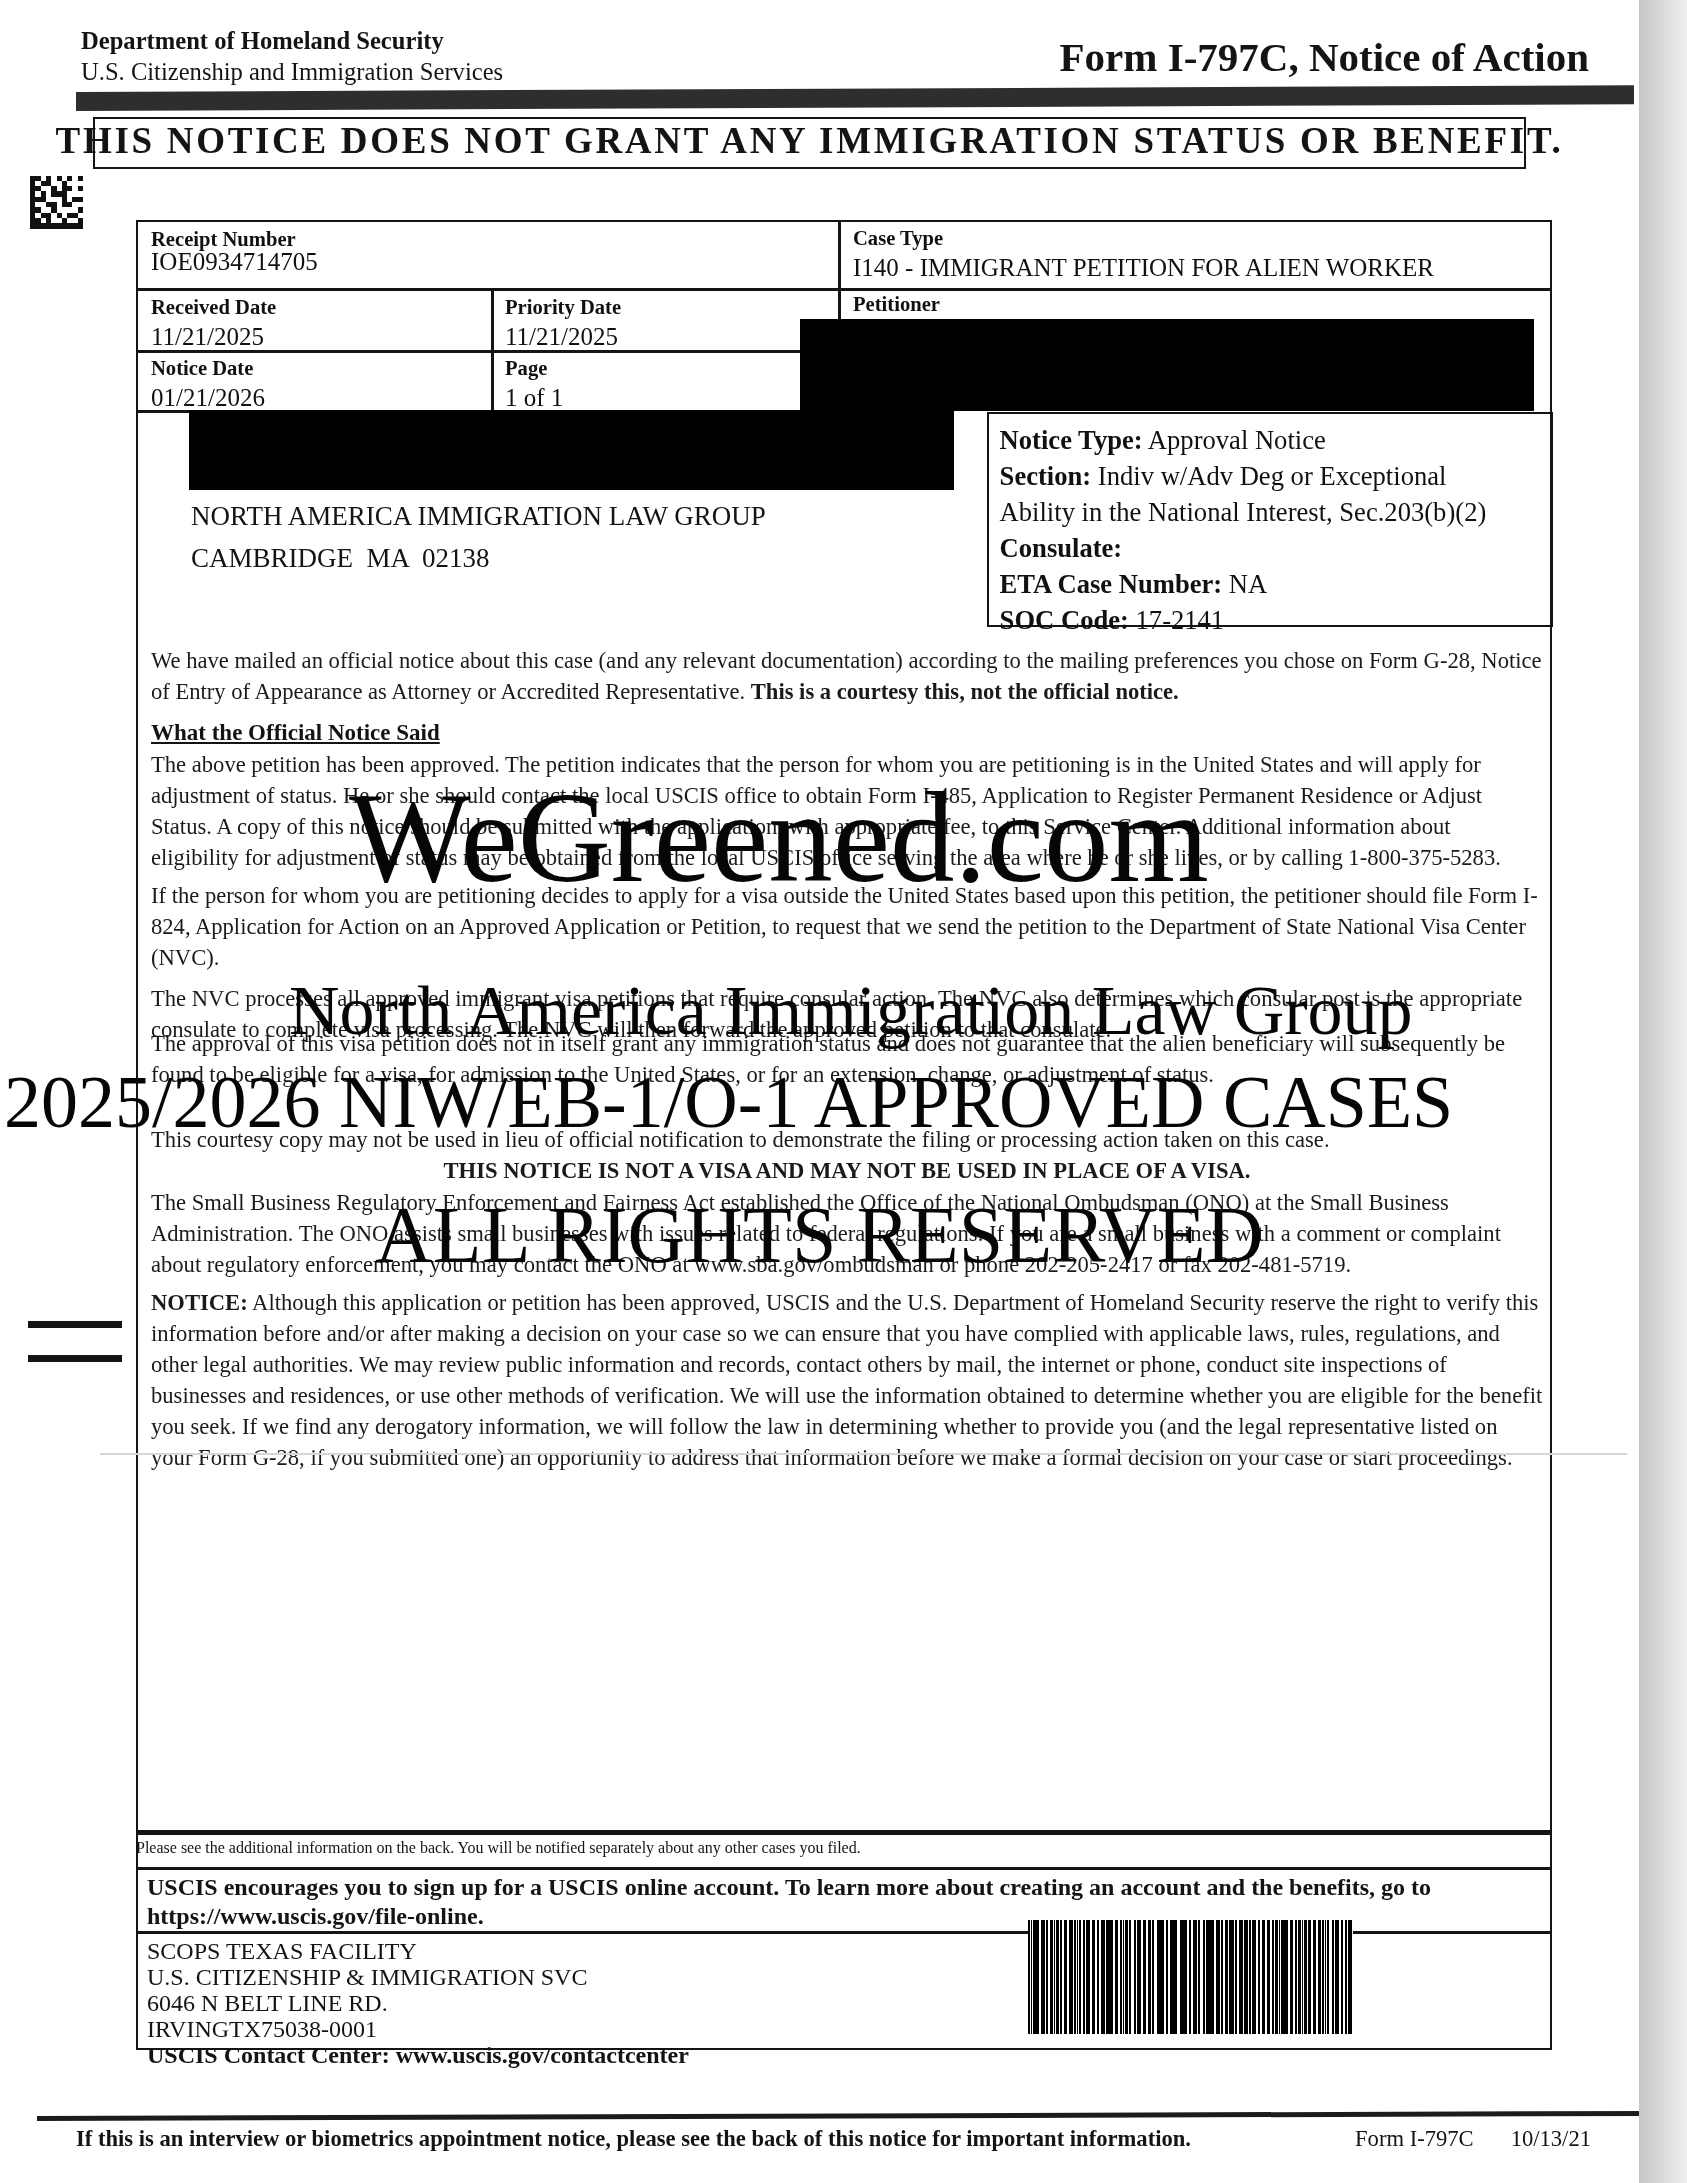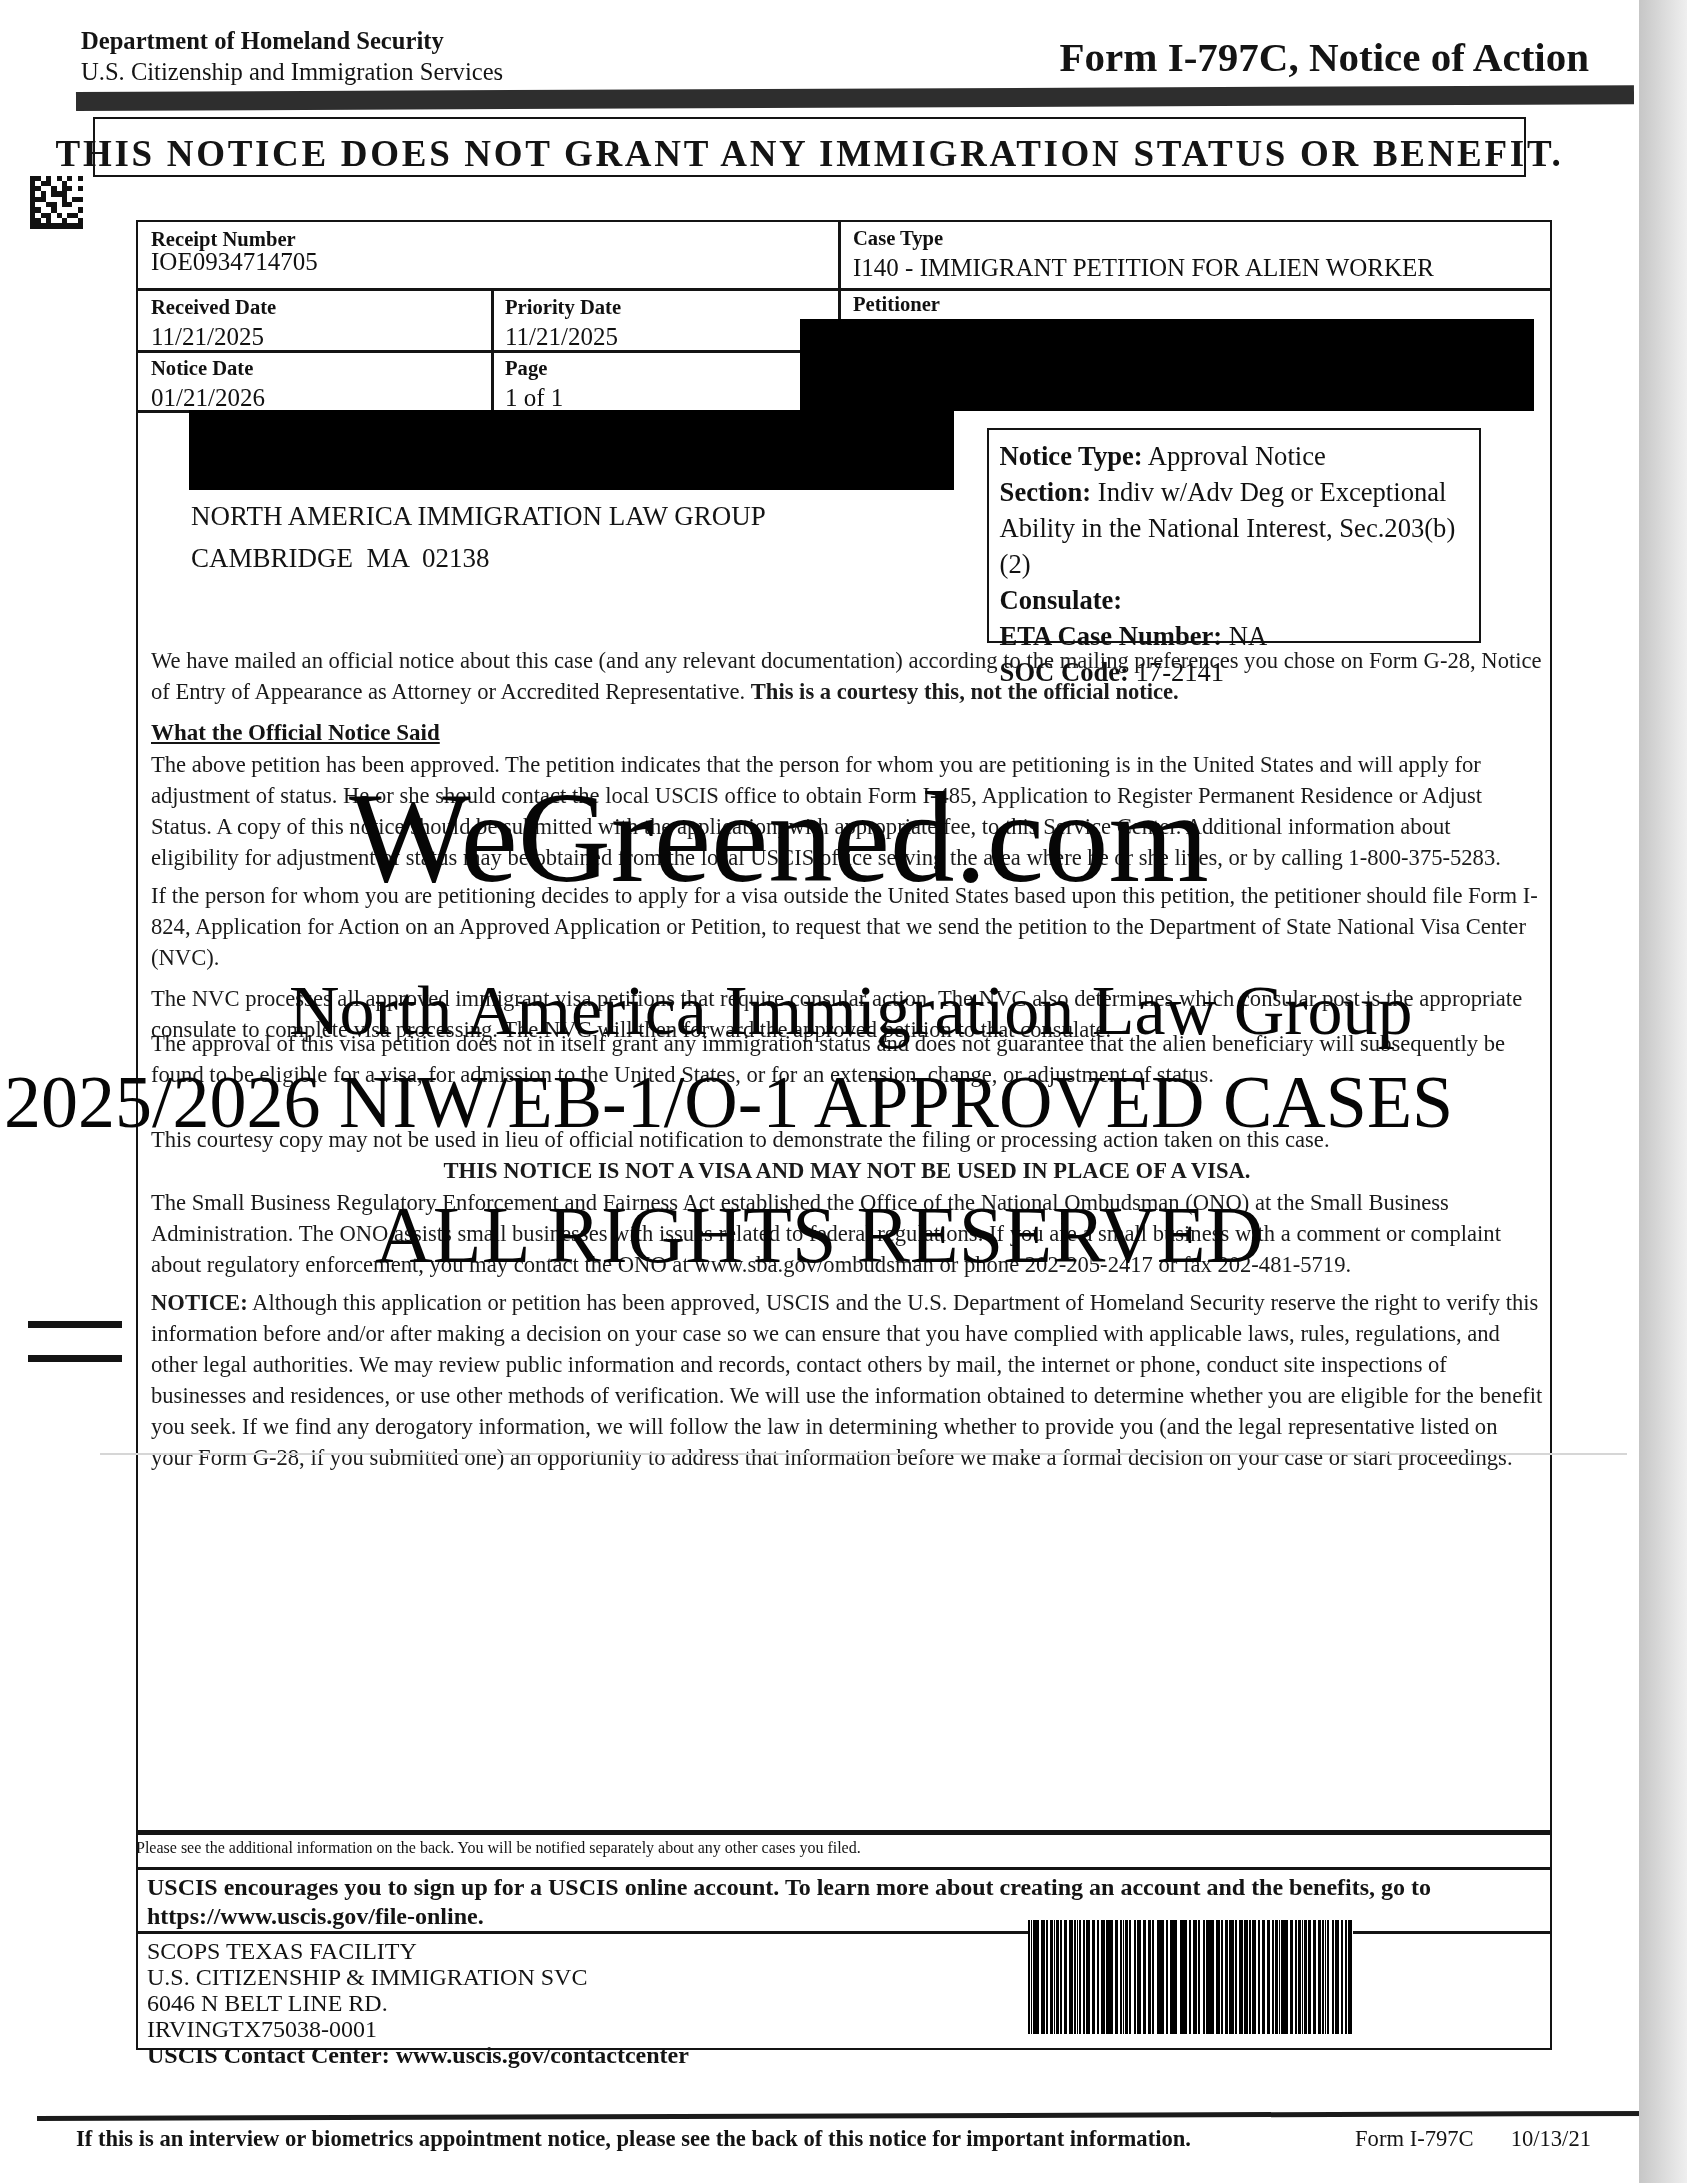--- a/index.html
+++ b/index.html
@@ -31,21 +31,21 @@
 <body>
 
 <div class="page">
 
   <div class="abs b" style="left:81px; top:26.6px; font-size:24.6px;">Department of Homeland Security</div>
   <div class="abs" style="left:81px; top:58px; font-size:24.6px;">U.S. Citizenship and Immigration Services</div>
   <div class="abs b" style="right:98px; top:33px; font-size:41px;">Form I-797C, Notice of Action</div>
 
   <div class="abs" style="left:76px; top:92px; width:1558px; height:18.6px; background:#2e2e2e; transform:rotate(-0.25deg); transform-origin:left center;"></div>
 
-  <div class="abs" style="left:93px; top:117px; width:1433px; height:60px; border:2.7px solid #141414; display:flex; align-items:flex-end; justify-content:center;">
+  <div class="abs" style="left:93px; top:117px; width:1433px; height:52px; border:2.7px solid #141414; display:flex; align-items:flex-start; justify-content:center;">
     <span class="b" style="font-size:37px; letter-spacing:2.7px; white-space:nowrap;">THIS NOTICE DOES NOT GRANT ANY IMMIGRATION STATUS OR BENEFIT.</span>
   </div>
 
   <svg class="abs" style="left:30px; top:174px;" width="53" height="56" viewBox="0 0 10 10" shape-rendering="crispEdges">
     <g fill="#111">
       <rect x="0" y="0" width="1" height="10"></rect>
         <rect x="0" y="9" width="10" height="1"></rect>
       <rect x="1" y="0" width="1" height="1"></rect>
         <rect x="3" y="0" width="1" height="1"></rect>
       <rect x="5" y="0" width="1" height="1"></rect>
@@ -107,21 +107,21 @@
   <div class="abs cell-value" style="left:505px; top:384px;">1 of 1</div>
 
   <div class="abs redaction" style="left:800px; top:319px; width:734px; height:92px;"></div>
   <div class="abs redaction" style="left:189px; top:410px; width:765px; height:80px;"></div>
 
   <div class="abs" style="left:191px; top:495px; font-size:27px; line-height:42px;">
     <div>NORTH AMERICA IMMIGRATION LAW GROUP</div>
     <div class="pre">CAMBRIDGE  MA  02138</div>
   </div>
 
-  <div class="abs" style="left:987px; top:412px; width:494px; height:215px; border:2.7px solid #141414; padding:8px 0 0 10.6px;margin-top:16px;">
+  <div class="abs" style="left:987px; top:412px; width:566px; height:215px; border:2.7px solid #141414; padding:8px 0 0 10.6px;">
     <div class="nb-line"><span class="b">Notice Type:</span> <span>Approval Notice</span></div>
     <div class="nb-line"><span class="b">Section:</span> <span>Indiv w/Adv Deg or Exceptional</span></div>
     <div class="nb-line"><span>Ability in the National Interest, Sec.203(b)(2)</span></div>
     <div class="nb-line b">Consulate:</div>
     <div class="nb-line"><span class="b">ETA Case Number:</span> <span>NA</span></div>
     <div class="nb-line"><span class="b">SOC Code:</span> <span>17-2141</span></div>
   </div>
 
   <div class="abs body-par" style="left:151px; top:645px;">
     <span>We have mailed an official notice about this case (and any relevant documentation) according to the mailing preferences you chose on Form G-28, Notice of Entry of Appearance as Attorney or Accredited Representative. </span><span class="b">This is a courtesy this, not the official notice.</span>

